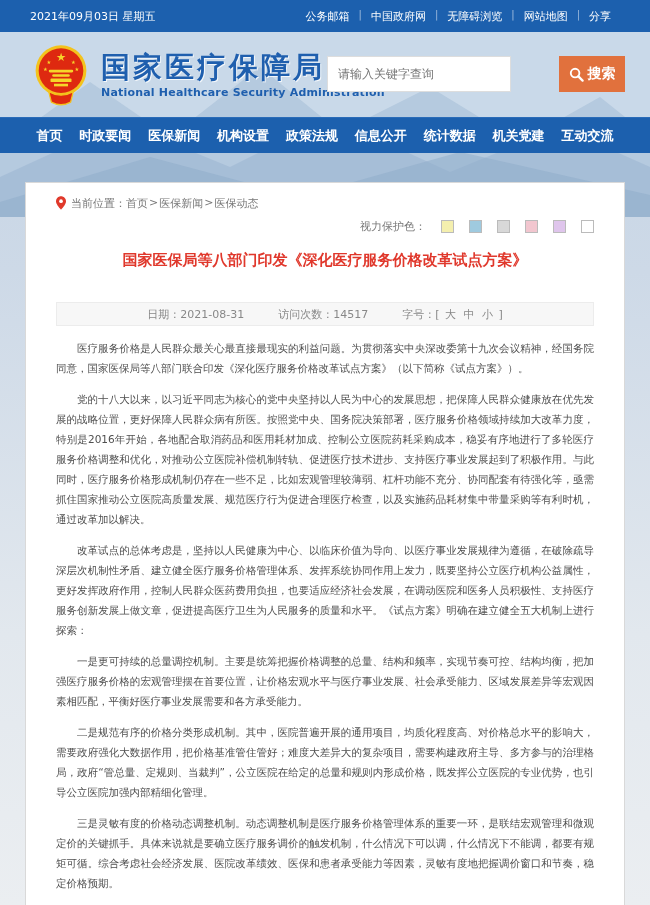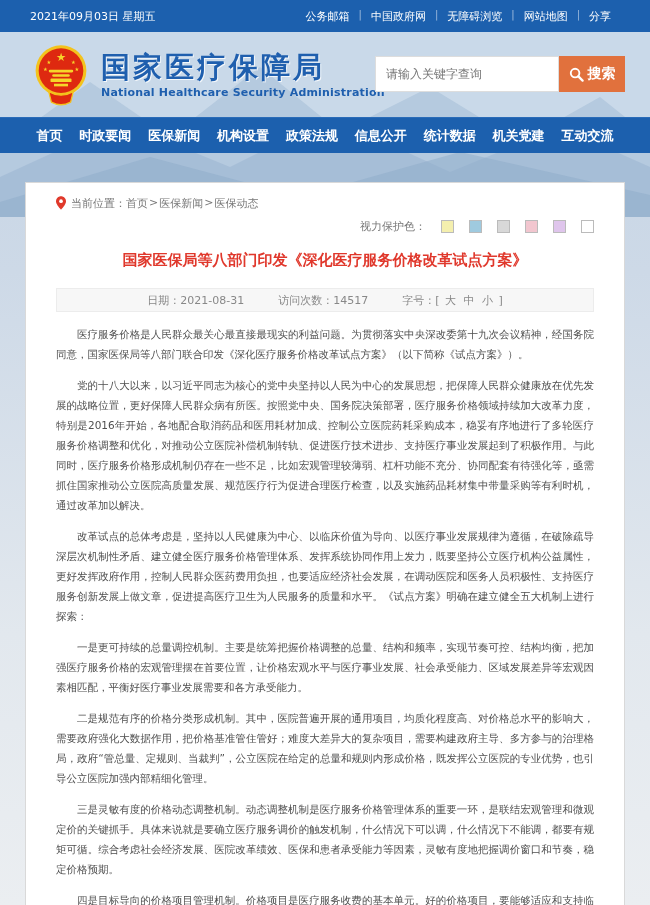--- a/index.html
+++ b/index.html
@@ -22,21 +22,21 @@
   .topbar-links a { color:#fff; text-decoration:none; padding:0 9px; cursor:pointer; }
   .topbar-sep { color:rgba(255,255,255,.55); font-size:10px; }
 
   
   .header { position:relative; z-index:1; height:85px; display:flex; align-items:center; padding:0 25px; }
   .emblem { width:56px; height:62px; flex:0 0 auto; margin-left:8px; }
   .brand { margin-left:12px; }
   .brand-cn { color:#1f5fae; font-size:29px; font-weight:bold; letter-spacing:3px;
               text-shadow:1px 1px 0 rgba(255,255,255,.8); line-height:32px; }
   .brand-en { color:#1f5fae; font-size:11px; font-weight:bold; margin-top:3px; letter-spacing:.2px; }
-  .search { position:absolute; right:25px; top:24px; display:flex; height:36px; }
+  .search { position:absolute; right:25px; top:24px; display:flex; height:36px;gap:48px; }
   .search input {
     width:184px; height:36px; border:1px solid #ddd; background:#fff;
     padding:0 10px; font-size:12px; color:#555; outline:none;
     font-family:"DejaVu Sans","Liberation Sans",sans-serif;
   }
   .search button {
     width:66px; height:36px; border:none; background:#e1713d; color:#fff;
     font-size:14px; font-weight:bold; cursor:pointer;
     display:flex; align-items:center; justify-content:center; gap:4px;
     font-family:Liberation Serif, serif;
@@ -58,21 +58,21 @@
   .crumb-row { display:flex; font-size:11px; color:#777; }
   .crumb-row .pin { margin-right:5px; flex:0 0 auto; }
   .crumb-row a { color:#777; text-decoration:none; cursor:pointer; }
   .crumb-sep { margin:0 1px; }
   .vision-row { display:flex; justify-content:flex-end; align-items:center; margin-top:8px;
                 font-size:11px; color:#777;gap:11px; }
   .swatch { display:inline-block; width:13px; height:13px; border:1px solid #bbb; margin-left:4px; cursor:pointer; }
 
   .art-title { margin-top:15px; text-align:center; color:#e0382c; font-size:15px; font-weight:bold; line-height:22px; }
   .meta {
-    margin-top:17px; background:#f7f7f7; border:1px solid #ececec; height:24px;
+    margin-top:31px; background:#f7f7f7; border:1px solid #ececec; height:24px;
     display:flex; align-items:center; justify-content:center; gap:34px;
     font-size:11px; color:#888;
   }
   .meta .fs a { color:#888; text-decoration:none; cursor:pointer; padding:0 2px; }
 
   .art-body { margin-top:12px; }
   .art-body p {
     font-size:10.5px; line-height:20px; color:#4f4f4f;
     text-indent:2em; text-align:justify; margin-top:11px;
   }

